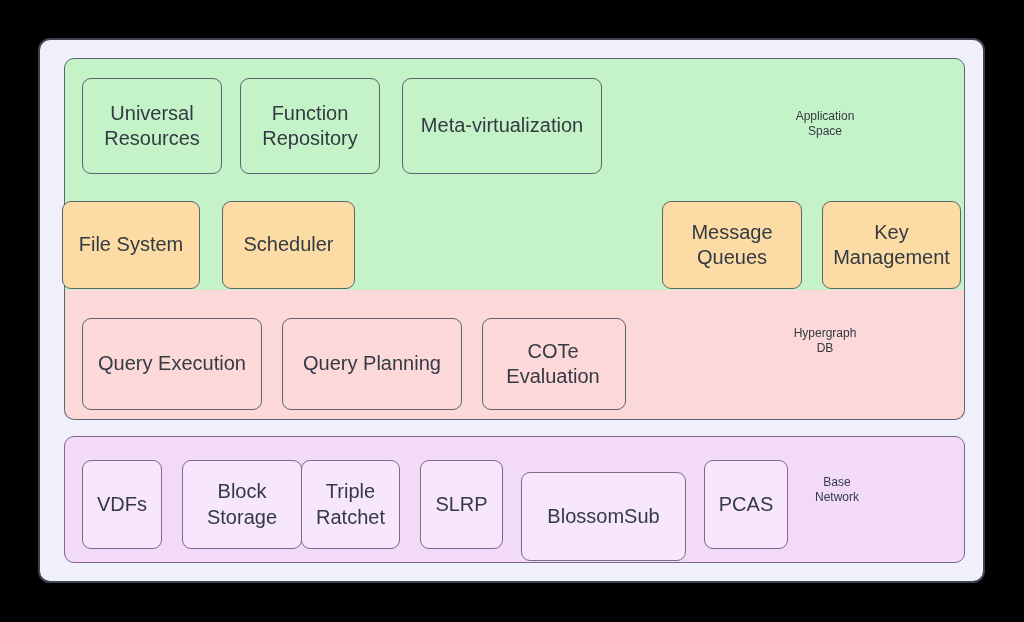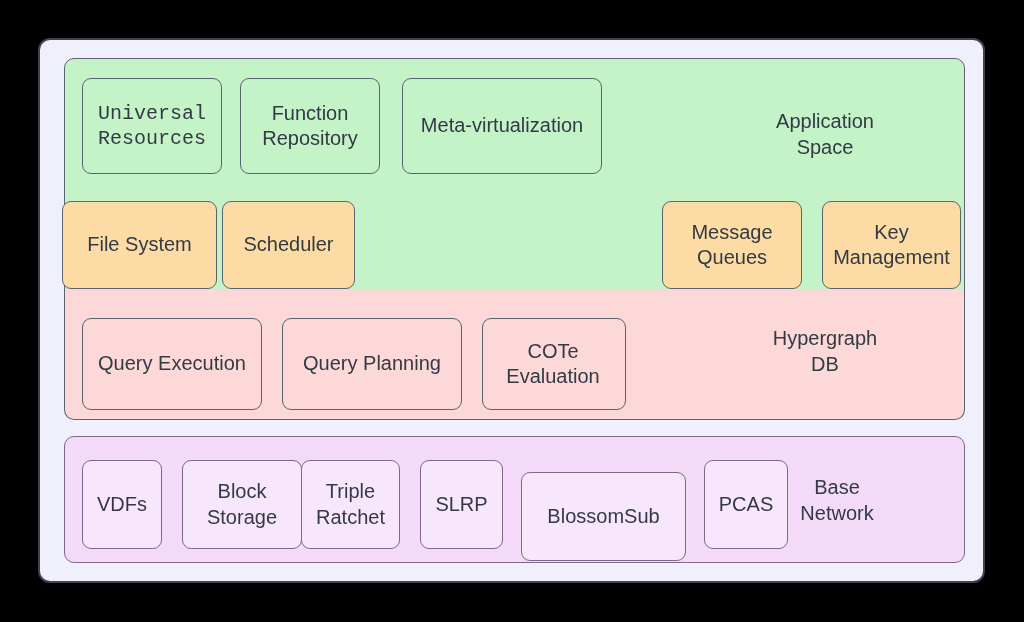--- a/index.html
+++ b/index.html
@@ -68,21 +68,21 @@
     height: 127px;
     background: #f2daf8;
     border: 1.6px solid #7c6a88;
   }
 
   
   .panel-caption {
     position: absolute;
     text-align: center;
     color: #333a44;
-    font-size: 20px;
+    font-size: 12px;
     line-height: 1.28;
     white-space: pre-line;
     pointer-events: none;
   }
   .caption-app   { right: 44px; top: 50px;  width: 190px; }
   .caption-db    { right: 44px; top: 36px;  width: 190px; }
   .caption-base  { right: 42px; top: 38px;  width: 170px; }
 
   
   .node {
@@ -133,29 +133,29 @@
     <div class="layer-panel panel-db">
       <div class="panel-caption caption-db">Hypergraph
 DB</div>
     </div>
 
     <div class="layer-panel panel-base">
       <div class="panel-caption caption-base">Base
 Network</div>
     </div>
 
-    <div class="node node-green" style="left:42px;  top:38px;  width:140px; height:96px;font-family:Liberation Mono, monospace;">Universal
+    <div class="node node-green" style="left:42px;  top:38px;  width:140px; height:96px;">Universal
 Resources</div>
 
     <div class="node node-green" style="left:200px; top:38px;  width:140px; height:96px;">Function
 Repository</div>
 
     <div class="node node-green" style="left:362px; top:38px;  width:200px; height:96px;">Meta-virtualization</div>
 
-    <div class="node node-orange" style="left:22px;  top:161px; width:155px; height:88px;">File System</div>
+    <div class="node node-orange" style="left:22px;  top:161px; width:138px; height:88px;">File System</div>
 
     <div class="node node-orange" style="left:182px; top:161px; width:133px; height:88px;">Scheduler</div>
 
 
     <div class="node node-orange" style="left:622px; top:161px; width:140px; height:88px;">Message
 Queues</div>
 
     <div class="node node-orange" style="left:782px; top:161px; width:139px; height:88px;">Key
 Management</div>
 

